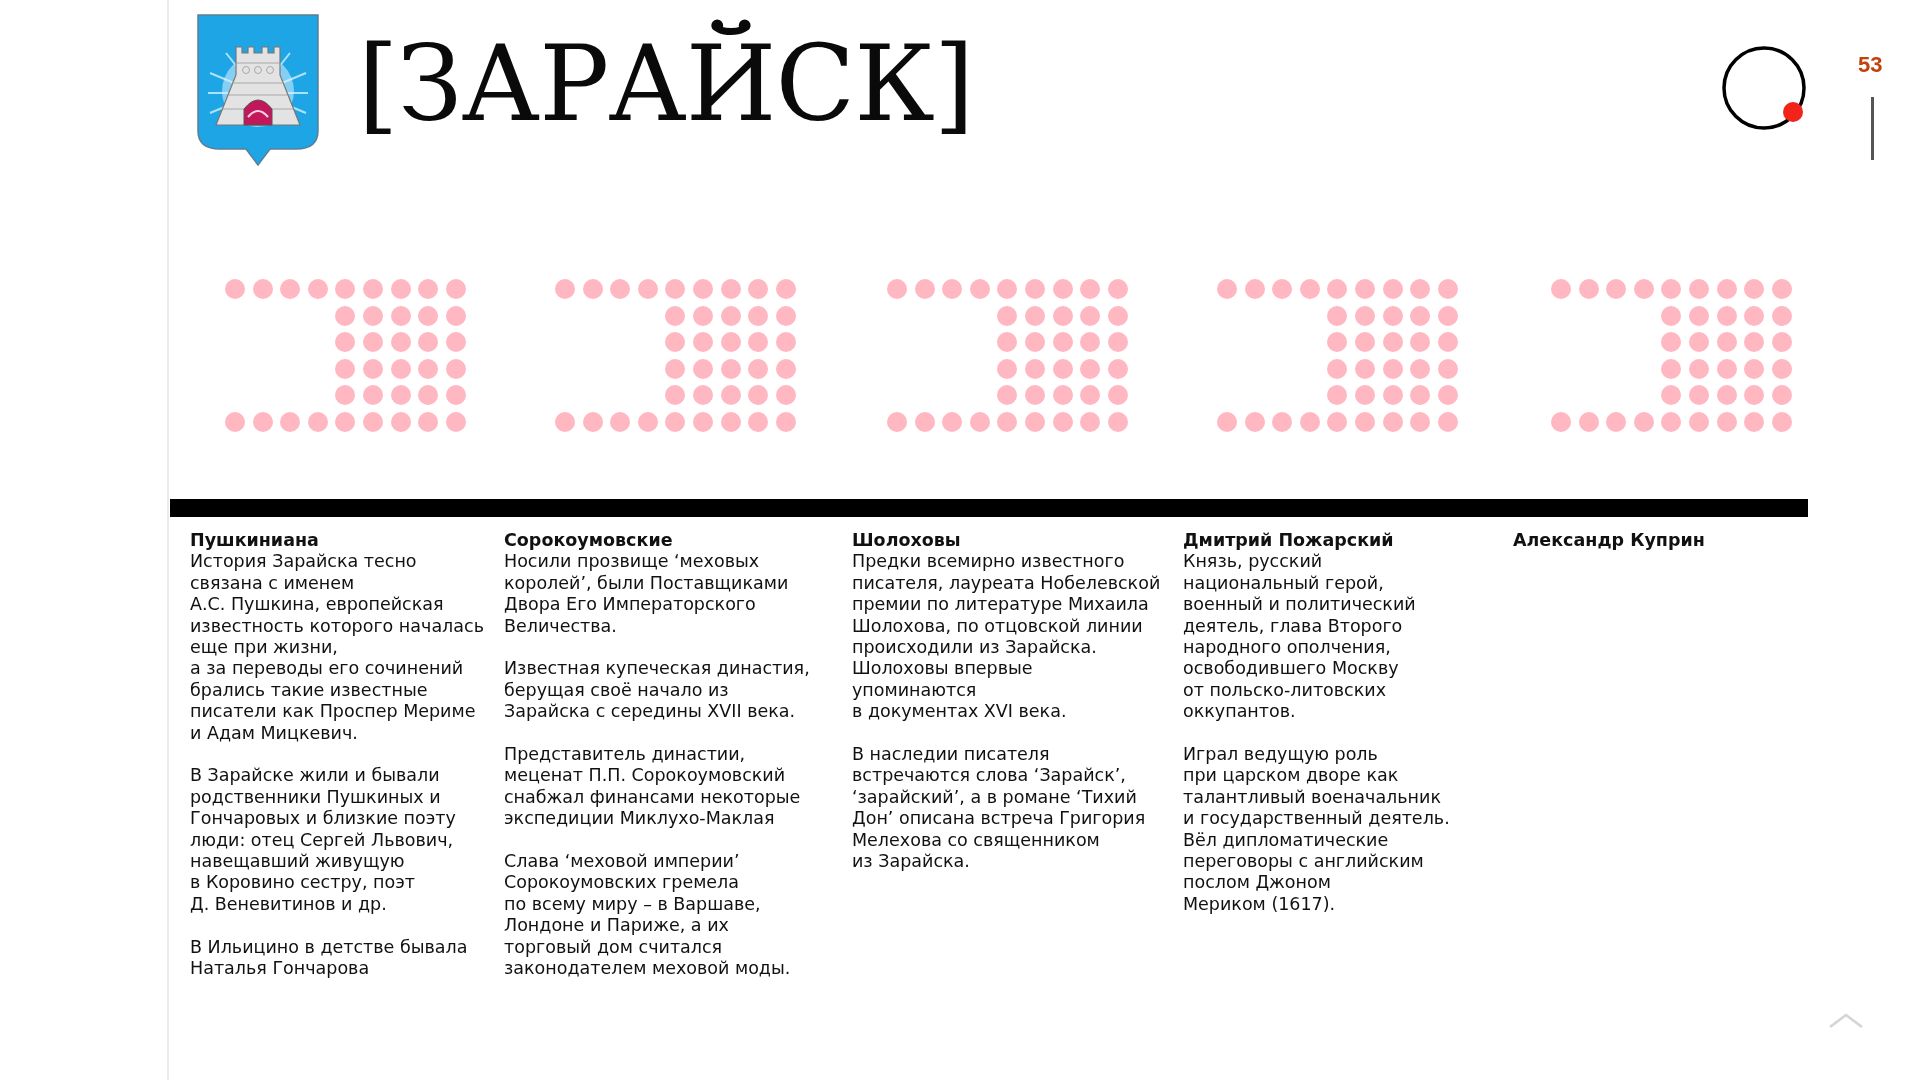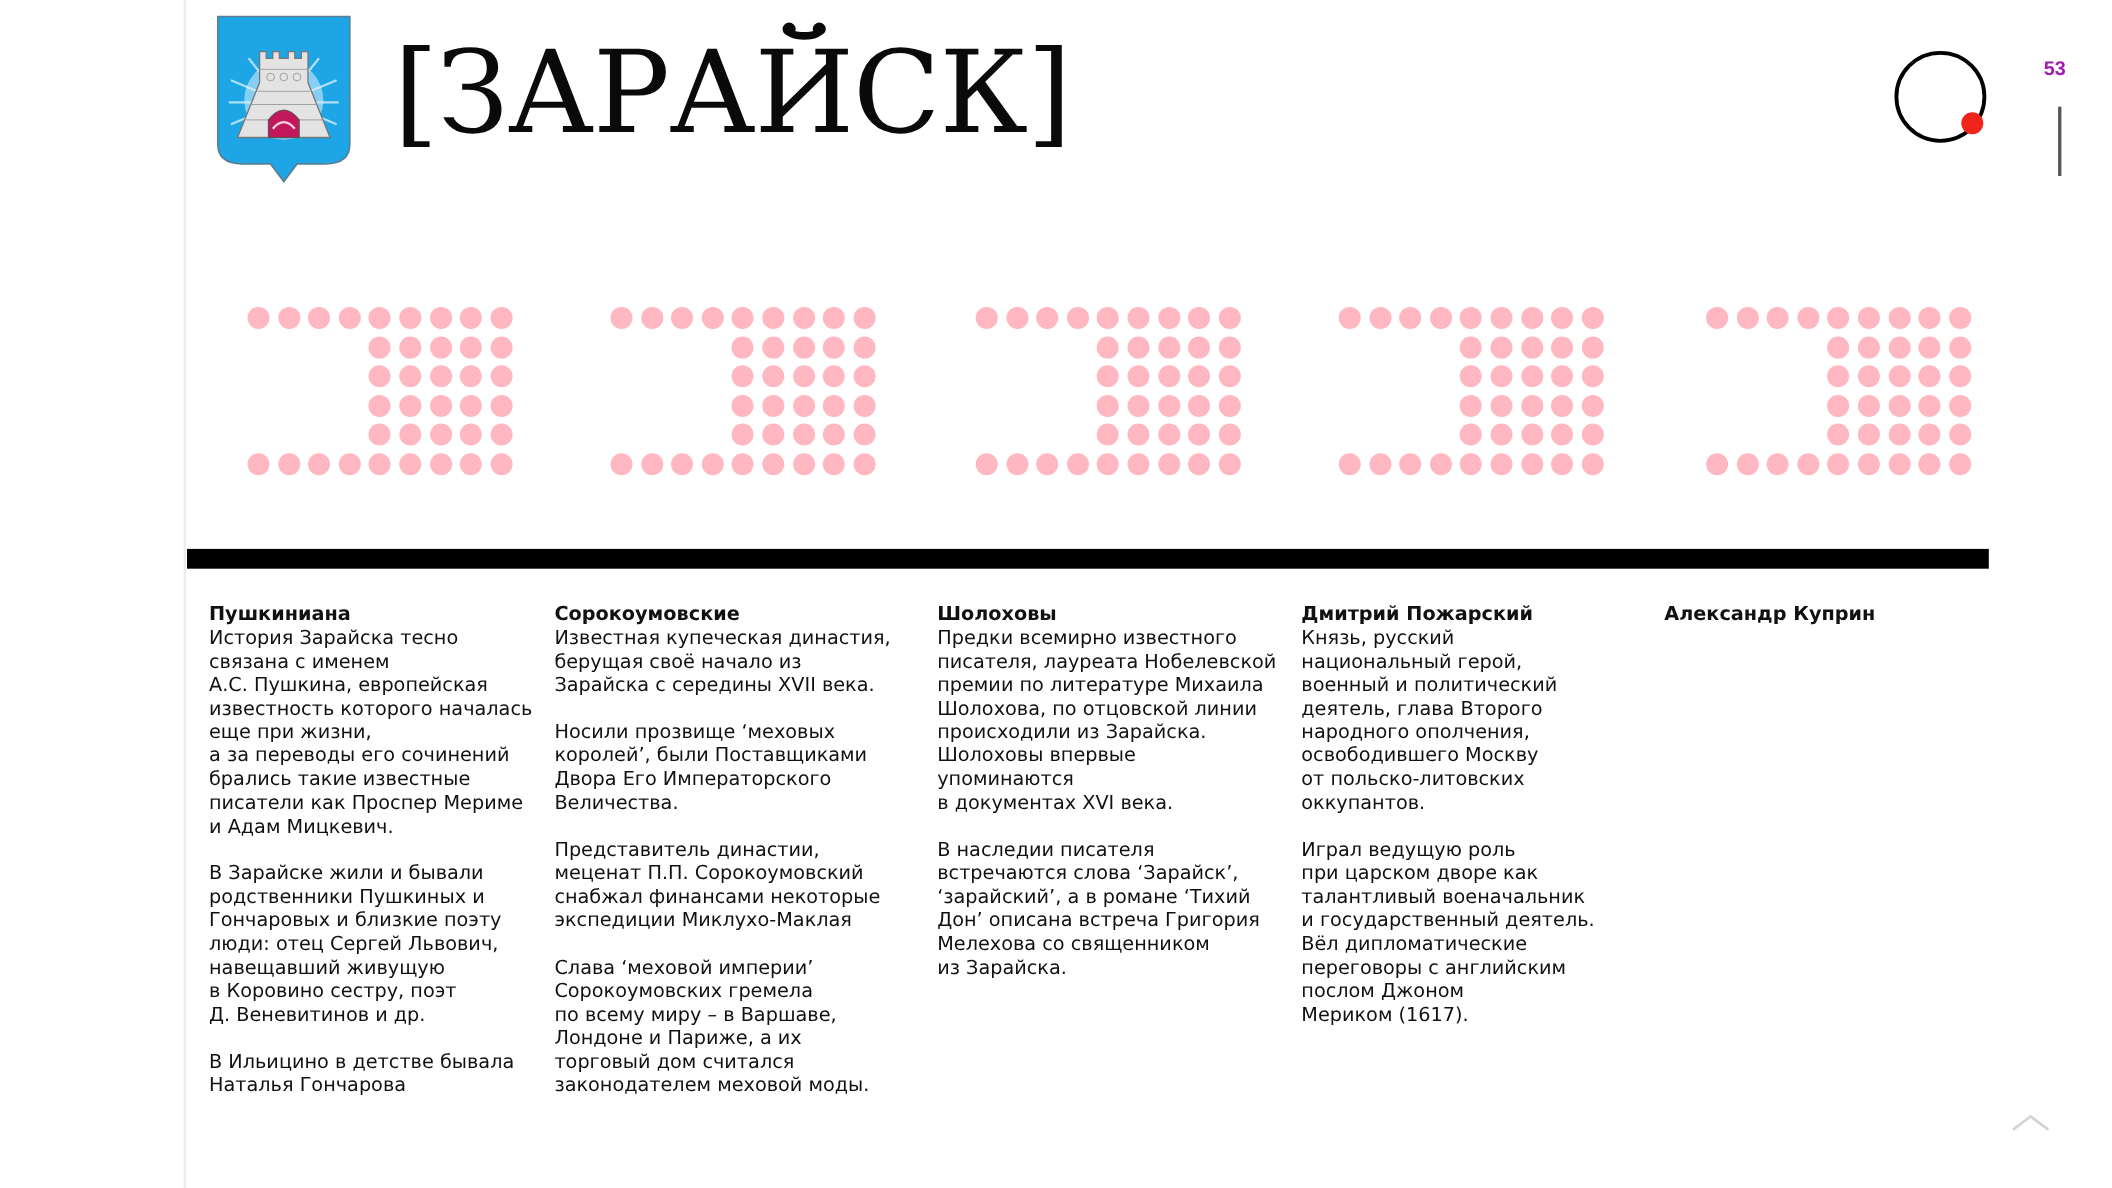--- a/index.html
+++ b/index.html
@@ -10,28 +10,28 @@
   .left-rule { position: absolute; left: 167px; top: 0; width: 2px; height: 1080px; background: #ececec; }
   .crest { position: absolute; left: 196px; top: 13px; width: 124px; height: 154px; }
   .title {
     position: absolute; left: 358px; top: 14px; margin: 0;
     font-family: "DejaVu Serif", serif; font-weight: normal; font-size: 104px;
     letter-spacing: -1px; color: #0a0a0a; line-height: 140px; white-space: nowrap;
   }
   .progress-ring { position: absolute; left: 1720px; top: 44px; width: 92px; height: 92px; }
   .page-num {
     position: absolute; left: 1858px; top: 52px; font-family: "Liberation Sans", sans-serif;
-    font-weight: bold; font-size: 18px; color: #a21caf;
+    font-weight: bold; font-size: 22px; color: #c2410c;
   }
   .page-line { position: absolute; left: 1871px; top: 97px; width: 3px; height: 63px; background: #555; }
   .dots { position: absolute; left: 0; top: 0; width: 1920px; height: 480px; }
   .dot-group { position: absolute; top: 279px; }
   .dot { position: absolute; width: 20px; height: 20px; border-radius: 50%; }
   .rule-bar { position: absolute; left: 170px; top: 499px; width: 1638px; height: 18px; background: #000; }
-  .col { position: absolute; top: 530px; width: 320px; font-size: 17.5px; line-height: 21.4px; color: #111; margin-top: 19px; }
+  .col { position: absolute; top: 530px; width: 320px; font-size: 17.5px; line-height: 21.4px; color: #111; }
   .col h3 { margin: 0; font-size: 17.5px; line-height: 21.4px; font-weight: bold; }
   .col p { margin: 0 0 21.4px 0; white-space: pre-line; }
   .up-btn { position: absolute; left: 1826px; top: 1005px; width: 40px; height: 30px; cursor: pointer; }
 </style>
 </head>
 <body>
 
 <div class="left-rule"></div>
 
 <svg class="crest" viewBox="0 0 124 154">
@@ -293,27 +293,27 @@
 люди: отец Сергей Львович,
 навещавший живущую
 в Коровино сестру, поэт
 Д. Веневитинов и др.</p>
   <p>В Ильицино в детстве бывала
 Наталья Гончарова</p>
 </div>
 
 <div class="col" style="left:504px">
   <h3>Сорокоумовские</h3>
-  <p>Известная купеческая династия,
-берущая своё начало из
-Зарайска с середины XVII века.</p>
   <p>Носили прозвище ‘меховых
 королей’, были Поставщиками
 Двора Его Императорского
 Величества.</p>
+  <p>Известная купеческая династия,
+берущая своё начало из
+Зарайска с середины XVII века.</p>
   <p>Представитель династии,
 меценат П.П. Сорокоумовский
 снабжал финансами некоторые
 экспедиции Миклухо-Маклая</p>
   <p>Слава ‘меховой империи’
 Сорокоумовских гремела
 по всему миру –  в Варшаве,
 Лондоне и Париже, а их
 торговый дом считался
 законодателем меховой моды.</p>

